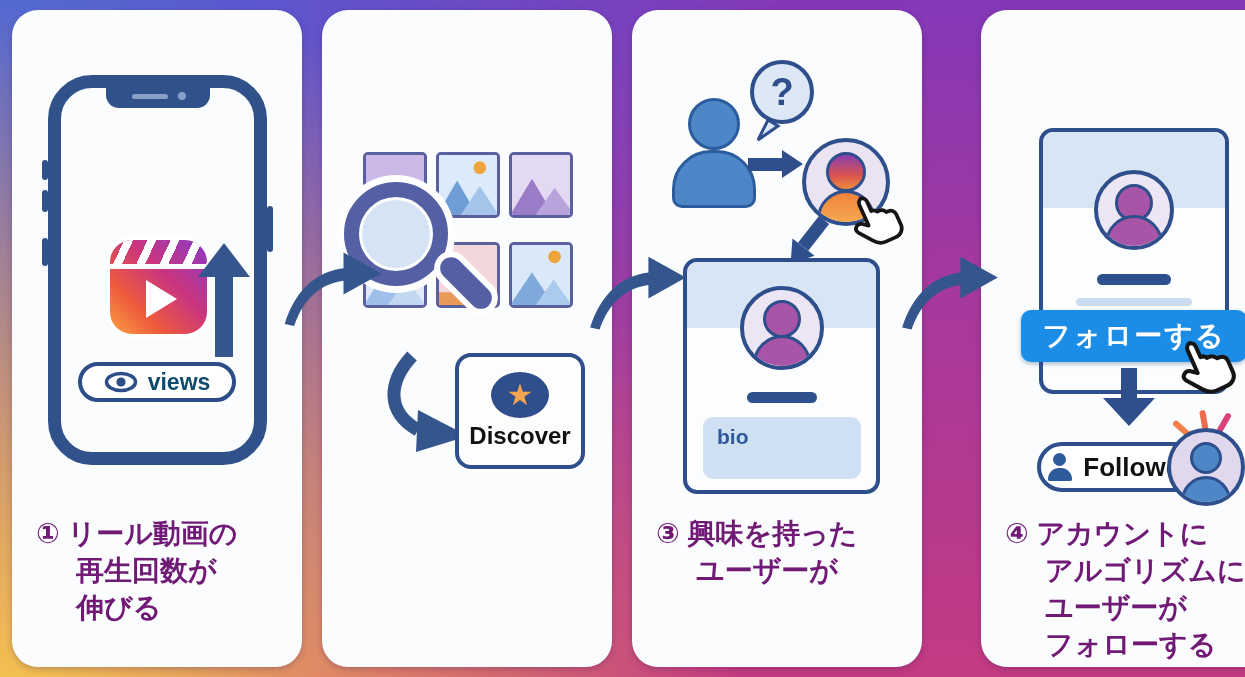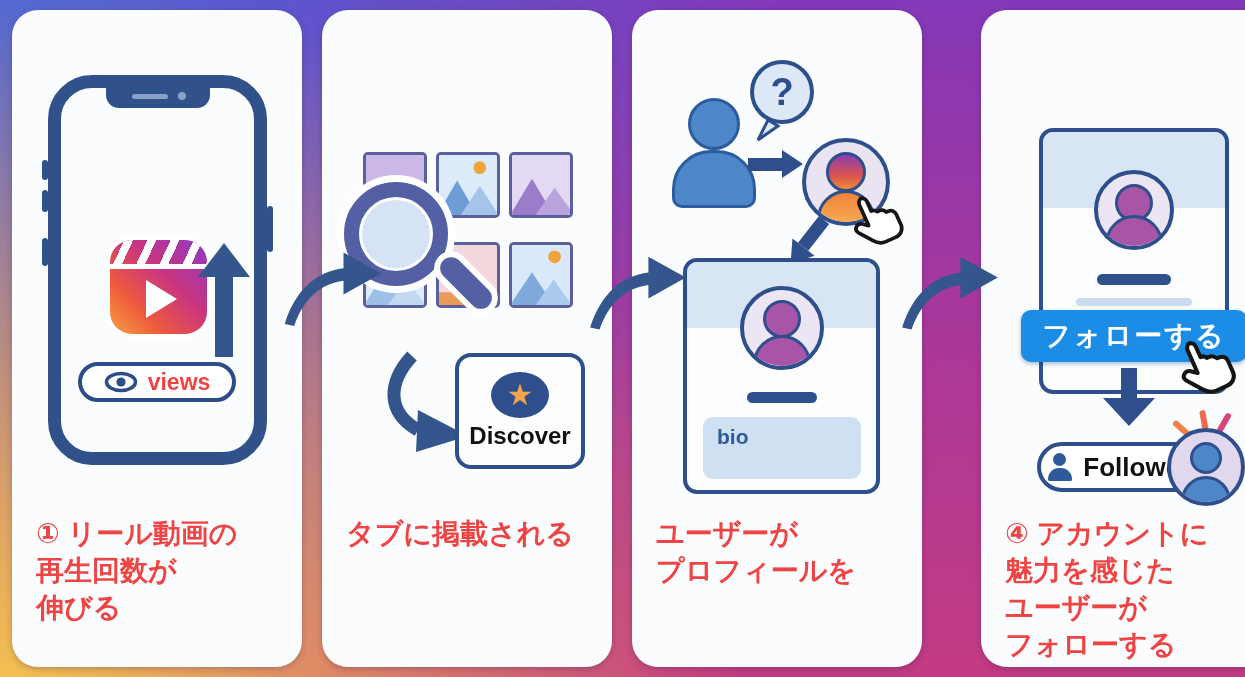--- a/index.html
+++ b/index.html
@@ -42,25 +42,25 @@
   .reels-play{position:absolute;left:36px;top:40px;width:0;height:0;
     border-top:19px solid transparent;border-bottom:19px solid transparent;border-left:31px solid #fff;}
   .up-arrow{position:absolute;left:186px;top:233px;width:52px;height:118px;}
   .up-arrow .head{position:absolute;left:0;top:0;width:0;height:0;
     border-left:26px solid transparent;border-right:26px solid transparent;border-bottom:34px solid #35568c;}
   .up-arrow .shaft{position:absolute;left:17px;top:32px;width:18px;height:82px;background:#35568c;}
 
   .views-pill{position:absolute;left:66px;top:352px;width:158px;height:40px;box-sizing:border-box;
     border:4px solid #2c4d87;border-radius:999px;background:#fff;
     display:flex;align-items:center;justify-content:center;gap:10px;}
-  .views-label{font-size:23px;font-weight:800;color:#ef4444;}
-
-  
-  .caption{position:absolute;left:24px;top:506px;font-size:28px;font-weight:800;color:#ef4444;line-height:1.32;}
-  .caption .cap-line{white-space:nowrap;}
+  .views-label{font-size:23px;font-weight:800;color:#0c4a6e;}
+
+  
+  .caption{position:absolute;left:24px;top:506px;font-size:28px;font-weight:800;color:#701a75;line-height:1.32;}
+  .caption .cap-line{margin-left:40px;white-space:nowrap;}
   .caption .cap-line.first{margin-left:0;}
 
   
   .grid{position:absolute;left:41px;top:142px;display:grid;grid-template-columns:64px 64px 64px;
     grid-template-rows:66px 66px;column-gap:9px;row-gap:24px;}
   .tile{width:64px;height:66px;box-sizing:border-box;border:3px solid #5a5f9e;border-radius:5px;overflow:hidden;}
   .tile svg{display:block;width:100%;height:100%;}
   .mag-ring{position:absolute;left:22px;top:172px;width:104px;height:104px;box-sizing:border-box;
     border:15px solid #5560a4;border-radius:50%;background:#d5e3f4;box-shadow:0 0 0 7px #fff, inset 0 0 0 3px #fff;z-index:3;}
   .mag-handle{position:absolute;left:112px;top:262px;width:64px;height:22px;background:#5560a4;border-radius:11px;
@@ -236,21 +236,20 @@
       <polygon points="44,60 94,86 42,102" fill="#35568c"></polygon>
     </svg>
   </div>
   <div class="discover-box">
     <div class="star-ellipse">
       <span class="star-glyph">★</span>
     </div>
     <div class="discover-label">Discover</div>
   </div>
   <div class="caption">
-    <div class="cap-line">タブに掲載される</div>
   </div>
 </div>
 
 <div class="panel" id="panel3">
   <div class="person">
     <div class="head"></div>
     <div class="body"></div>
   </div>
   <div class="bubble">
     <span>?</span>
@@ -282,22 +281,22 @@
     <div class="card-avatar">
       <div class="a-head"></div>
       <div class="a-body"></div>
     </div>
     <div class="username-bar"></div>
     <div class="bio-box">
       <span>bio</span>
     </div>
   </div>
   <div class="caption">
+    <div class="cap-line first">③ 興味を持った</div>
     <div class="cap-line">ユーザーが</div>
-    <div class="cap-line">プロフィールを</div>
   </div>
 </div>
 
 <div class="panel" id="panel4">
   <div class="profile-card" id="p4-card">
     <div class="card-header"></div>
     <div class="card-avatar">
       <div class="a-head"></div>
       <div class="a-body"></div>
     </div>
@@ -327,21 +326,21 @@
       <div class="body"></div>
     </div>
     <span class="followers-label">Followers</span>
   </div>
   <div class="follower-avatar">
     <div class="a-head"></div>
     <div class="a-body"></div>
   </div>
   <div class="caption">
     <div class="cap-line first">④ アカウントに</div>
-    <div class="cap-line">魅力を感じた</div>
+    <div class="cap-line">アルゴリズムに</div>
     <div class="cap-line">ユーザーが</div>
     <div class="cap-line">フォローする</div>
   </div>
 </div>
 
 <div class="swoosh" style="left:276px;top:242px">
   <svg width="114" height="84" viewBox="0 0 100 80">
     <path d="M4,78 C14,46 34,28 60,25 L60,10 L96,30 L60,50 L60,37 C38,40 22,54 13,80 Z" fill="#35568c"></path>
   </svg>
 </div>

